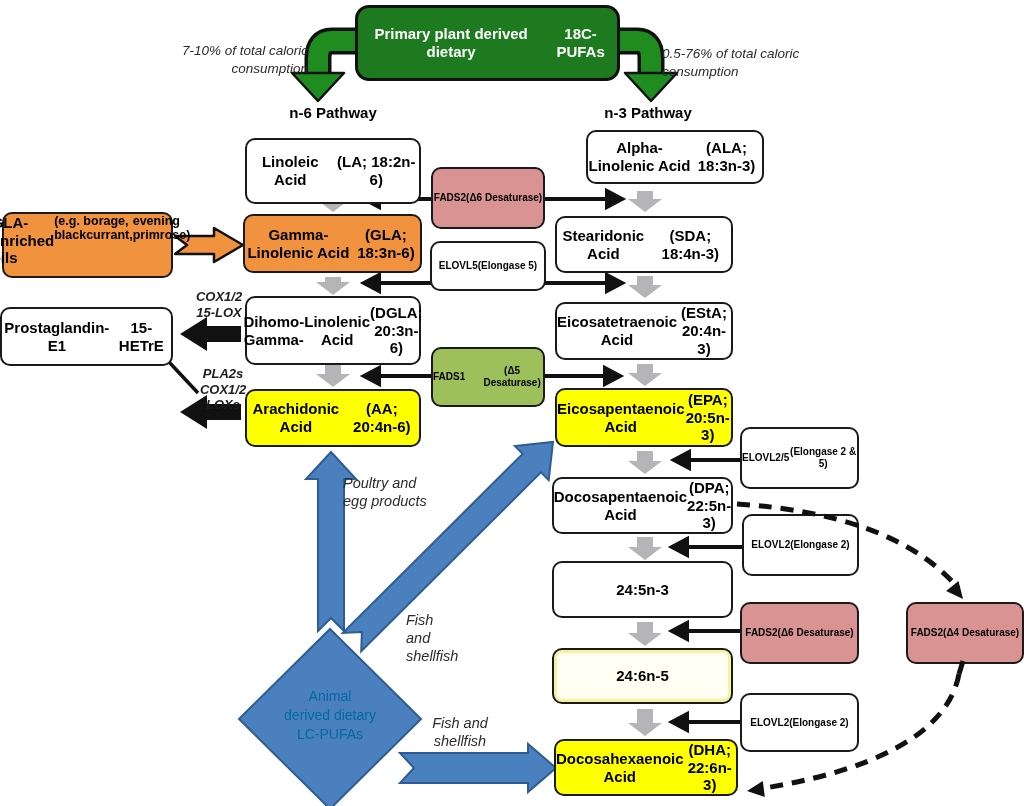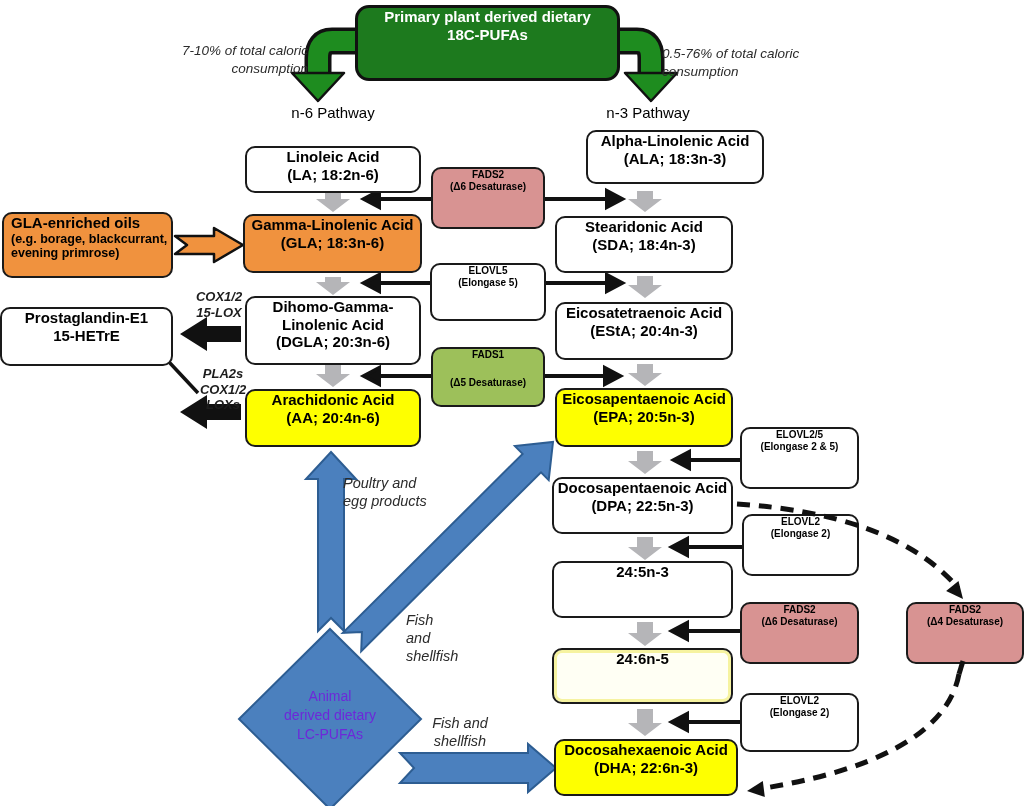--- a/index.html
+++ b/index.html
@@ -2,38 +2,38 @@
 <html><head>
 <meta charset="utf-8">
 <style>
   html,body{margin:0;padding:0;background:#fff;}
   #canvas{position:relative;width:1024px;height:806px;background:#fff;overflow:hidden;
           font-family:"Liberation Sans",sans-serif;color:#000;}
   svg.layer{position:absolute;left:0;top:0;pointer-events:none;}
   #arrows{z-index:1;}
   #dashes{z-index:3;}
   .box{position:absolute;z-index:2;border:2.5px solid #1a1a1a;border-radius:10px;background:#fff;
-       display:flex;flex-direction:column;align-items:center;justify-content:flex-start;
+       display:flex;flex-direction:row;align-items:center;justify-content:center;
        text-align:center;font-weight:bold;line-height:1.18;box-sizing:border-box;}
   .node{font-size:15px;}
   .enzyme{font-size:10px;}
   .orange{background:#f0923e;}
   .yellow{background:#feff00;}
   .pink{background:#d89392;}
   .greenenz{background:#9dc05a;gap:16px;}
   .paleyellow{background:#fffff4;box-shadow:inset 0 0 0 3px #f6f3a0;}
   .mainbox{background:#1d7a1e;color:#fff;border-radius:14px;border:3px solid #111;font-size:15px;}
   .caption{position:absolute;z-index:2;font-style:italic;font-size:13.5px;color:#2b2b2b;line-height:1.3;}
-  .pathlabel{position:absolute;z-index:2;font-weight:normal;font-size:15px;text-align:center;}
+  .pathlabel{position:absolute;z-index:2;font-weight:bold;font-size:15px;text-align:center;}
   .cox{position:absolute;z-index:2;font-style:italic;font-weight:700;font-size:13px;color:#1d1d1d;
        text-align:center;line-height:1.2;}
   .bluecap{position:absolute;z-index:2;font-style:italic;font-size:14.5px;color:#2b2b2b;line-height:1.25;}
   .oils{align-items:flex-start;text-align:left;padding-left:7px;font-size:15px;}
   .oils .sub{font-size:12.5px;font-weight:600;line-height:1.15;}
-  .diamondlabel{position:absolute;z-index:2;color:#6d28d9;font-size:14px;font-weight:400;
+  .diamondlabel{position:absolute;z-index:2;color:#0369a1;font-size:14px;font-weight:400;
                 text-align:center;line-height:1.35;}
 </style>
 </head>
 <body>
 
 <div id="canvas">
 
   <svg id="arrows" class="layer" width="1024" height="806" viewBox="0 0 1024 806">
 
     <g>
@@ -108,21 +108,21 @@
     <div>7-10% of total caloric</div>
     <div>consumption</div>
   </div>
   <div class="caption" style="left:662px;top:45px;width:160px;text-align:left">
     <div>0.5-76% of total caloric</div>
     <div>consumption</div>
   </div>
   <div class="pathlabel" style="left:268px;top:104px;width:130px">n-6 Pathway</div>
   <div class="pathlabel" style="left:583px;top:104px;width:130px">n-3 Pathway</div>
 
-  <div class="box node" style="left:245px;top:146px;width:176px;height:47px">
+  <div class="box node" style="left:245px;top:138px;width:176px;height:66px">
     <div>Linoleic Acid</div>
     <div>(LA; 18:2n-6)</div>
   </div>
   <div class="box node orange" style="left:243px;top:214px;width:179px;height:59px">
     <div>Gamma-Linolenic Acid</div>
     <div>(GLA; 18:3n-6)</div>
   </div>
   <div class="box node" style="left:245px;top:296px;width:176px;height:69px">
     <div>Dihomo-Gamma-</div>
     <div>Linolenic Acid</div>
@@ -130,21 +130,21 @@
   </div>
   <div class="box node yellow" style="left:245px;top:389px;width:176px;height:58px">
     <div>Arachidonic Acid</div>
     <div>(AA; 20:4n-6)</div>
   </div>
 
   <div class="box enzyme pink" style="left:431px;top:167px;width:114px;height:62px">
     <div>FADS2</div>
     <div>(Δ6 Desaturase)</div>
   </div>
-  <div class="box enzyme" style="left:430px;top:263px;width:116px;height:58px">
+  <div class="box enzyme" style="left:430px;top:241px;width:116px;height:50px">
     <div>ELOVL5</div>
     <div>(Elongase 5)</div>
   </div>
   <div class="box enzyme greenenz" style="left:431px;top:347px;width:114px;height:60px">
     <div>FADS1</div>
     <div>(Δ5 Desaturase)</div>
   </div>
 
   <div class="box node" style="left:586px;top:130px;width:178px;height:54px">
     <div>Alpha-Linolenic Acid</div>

